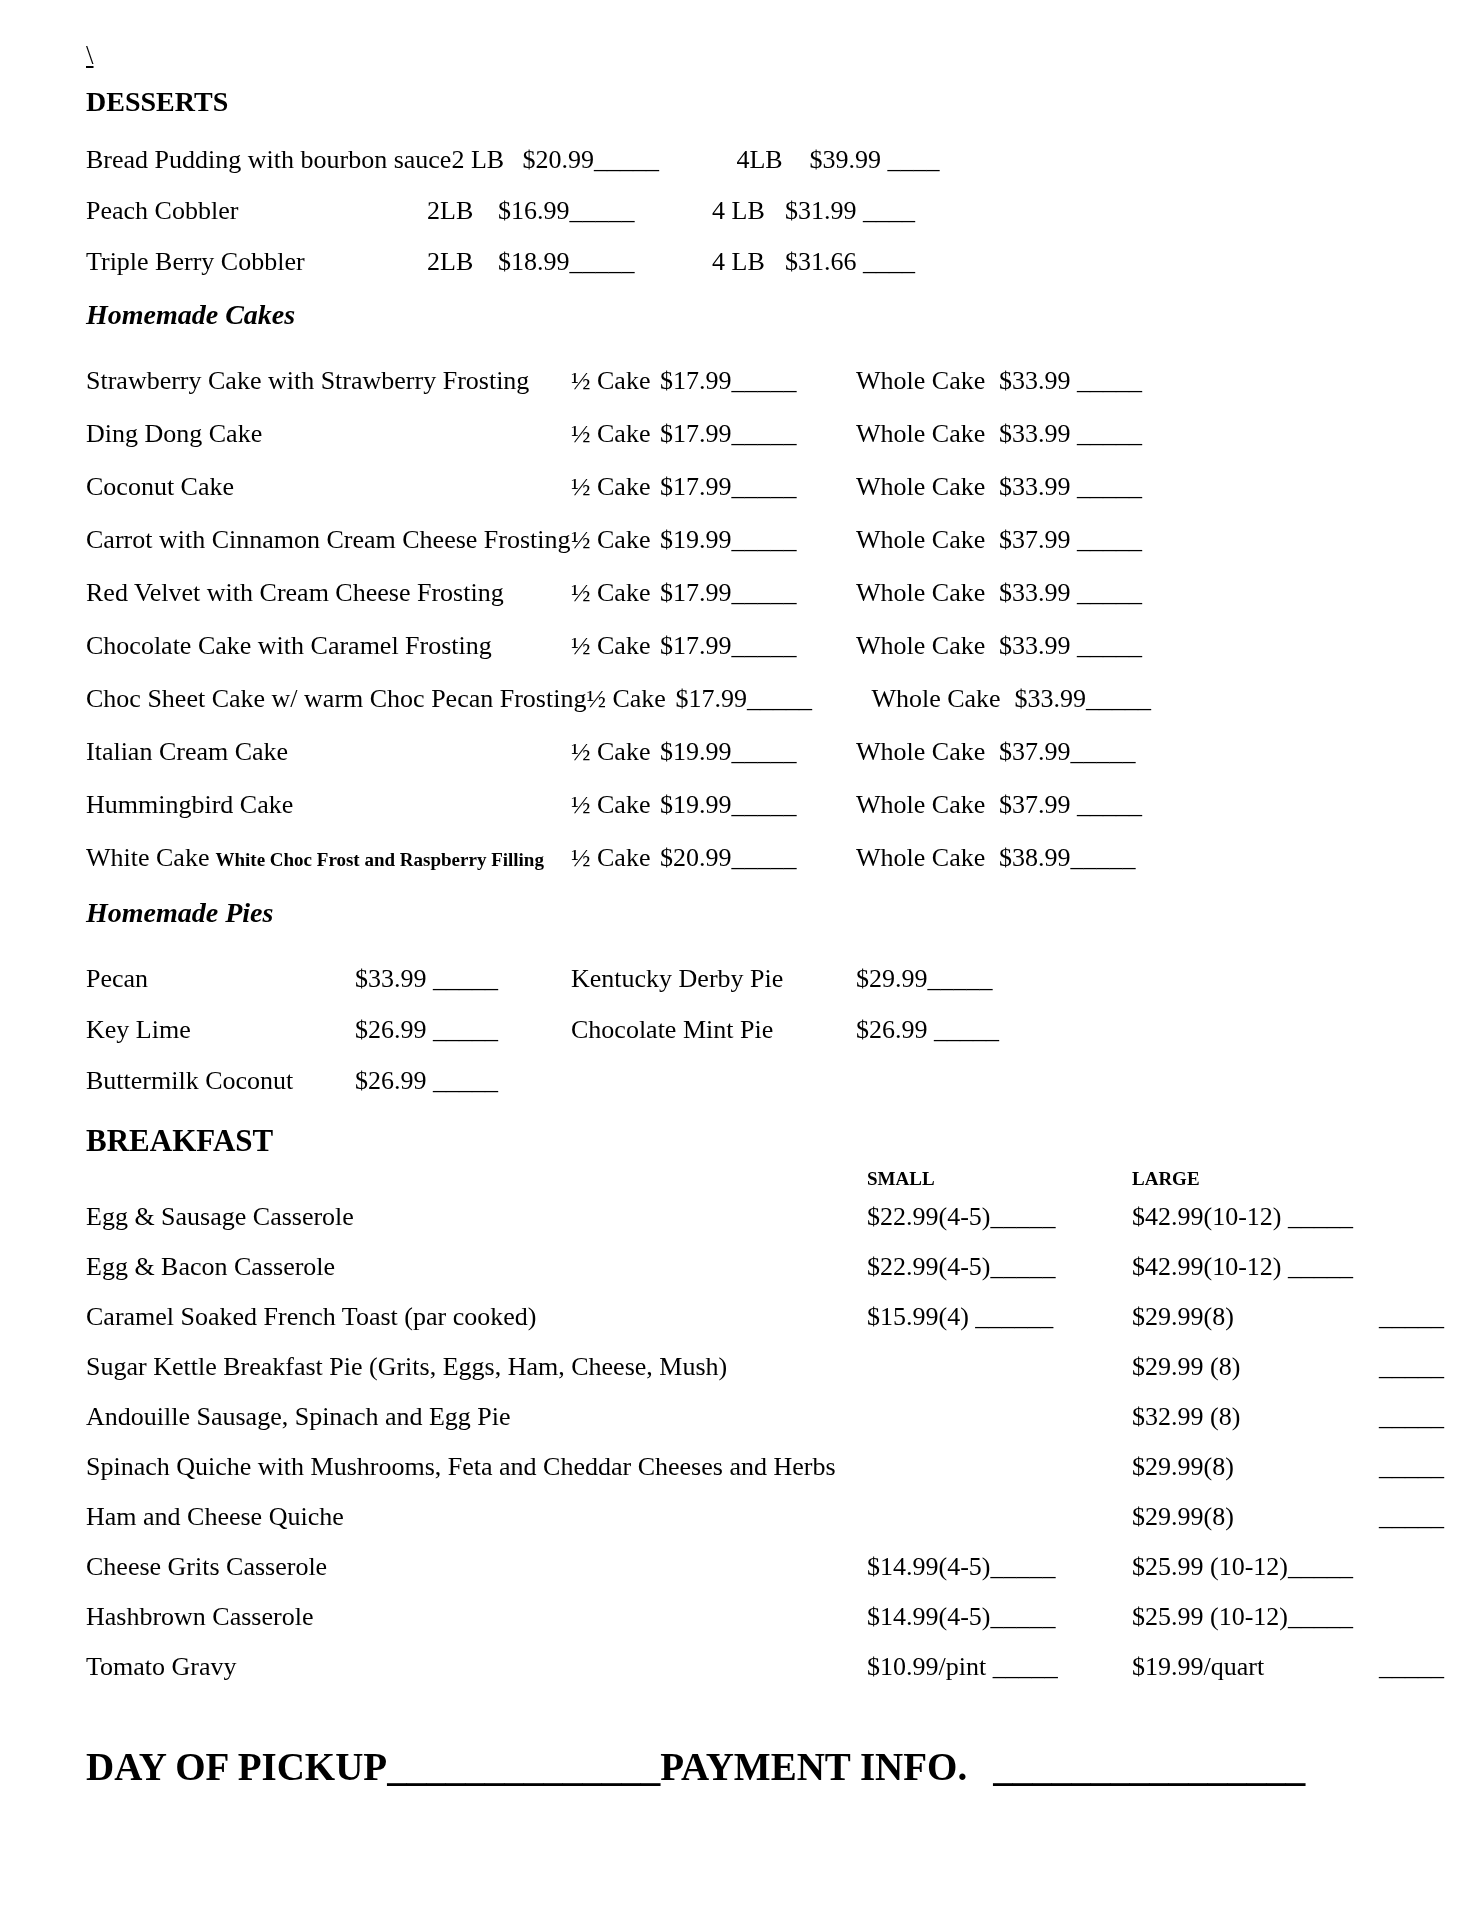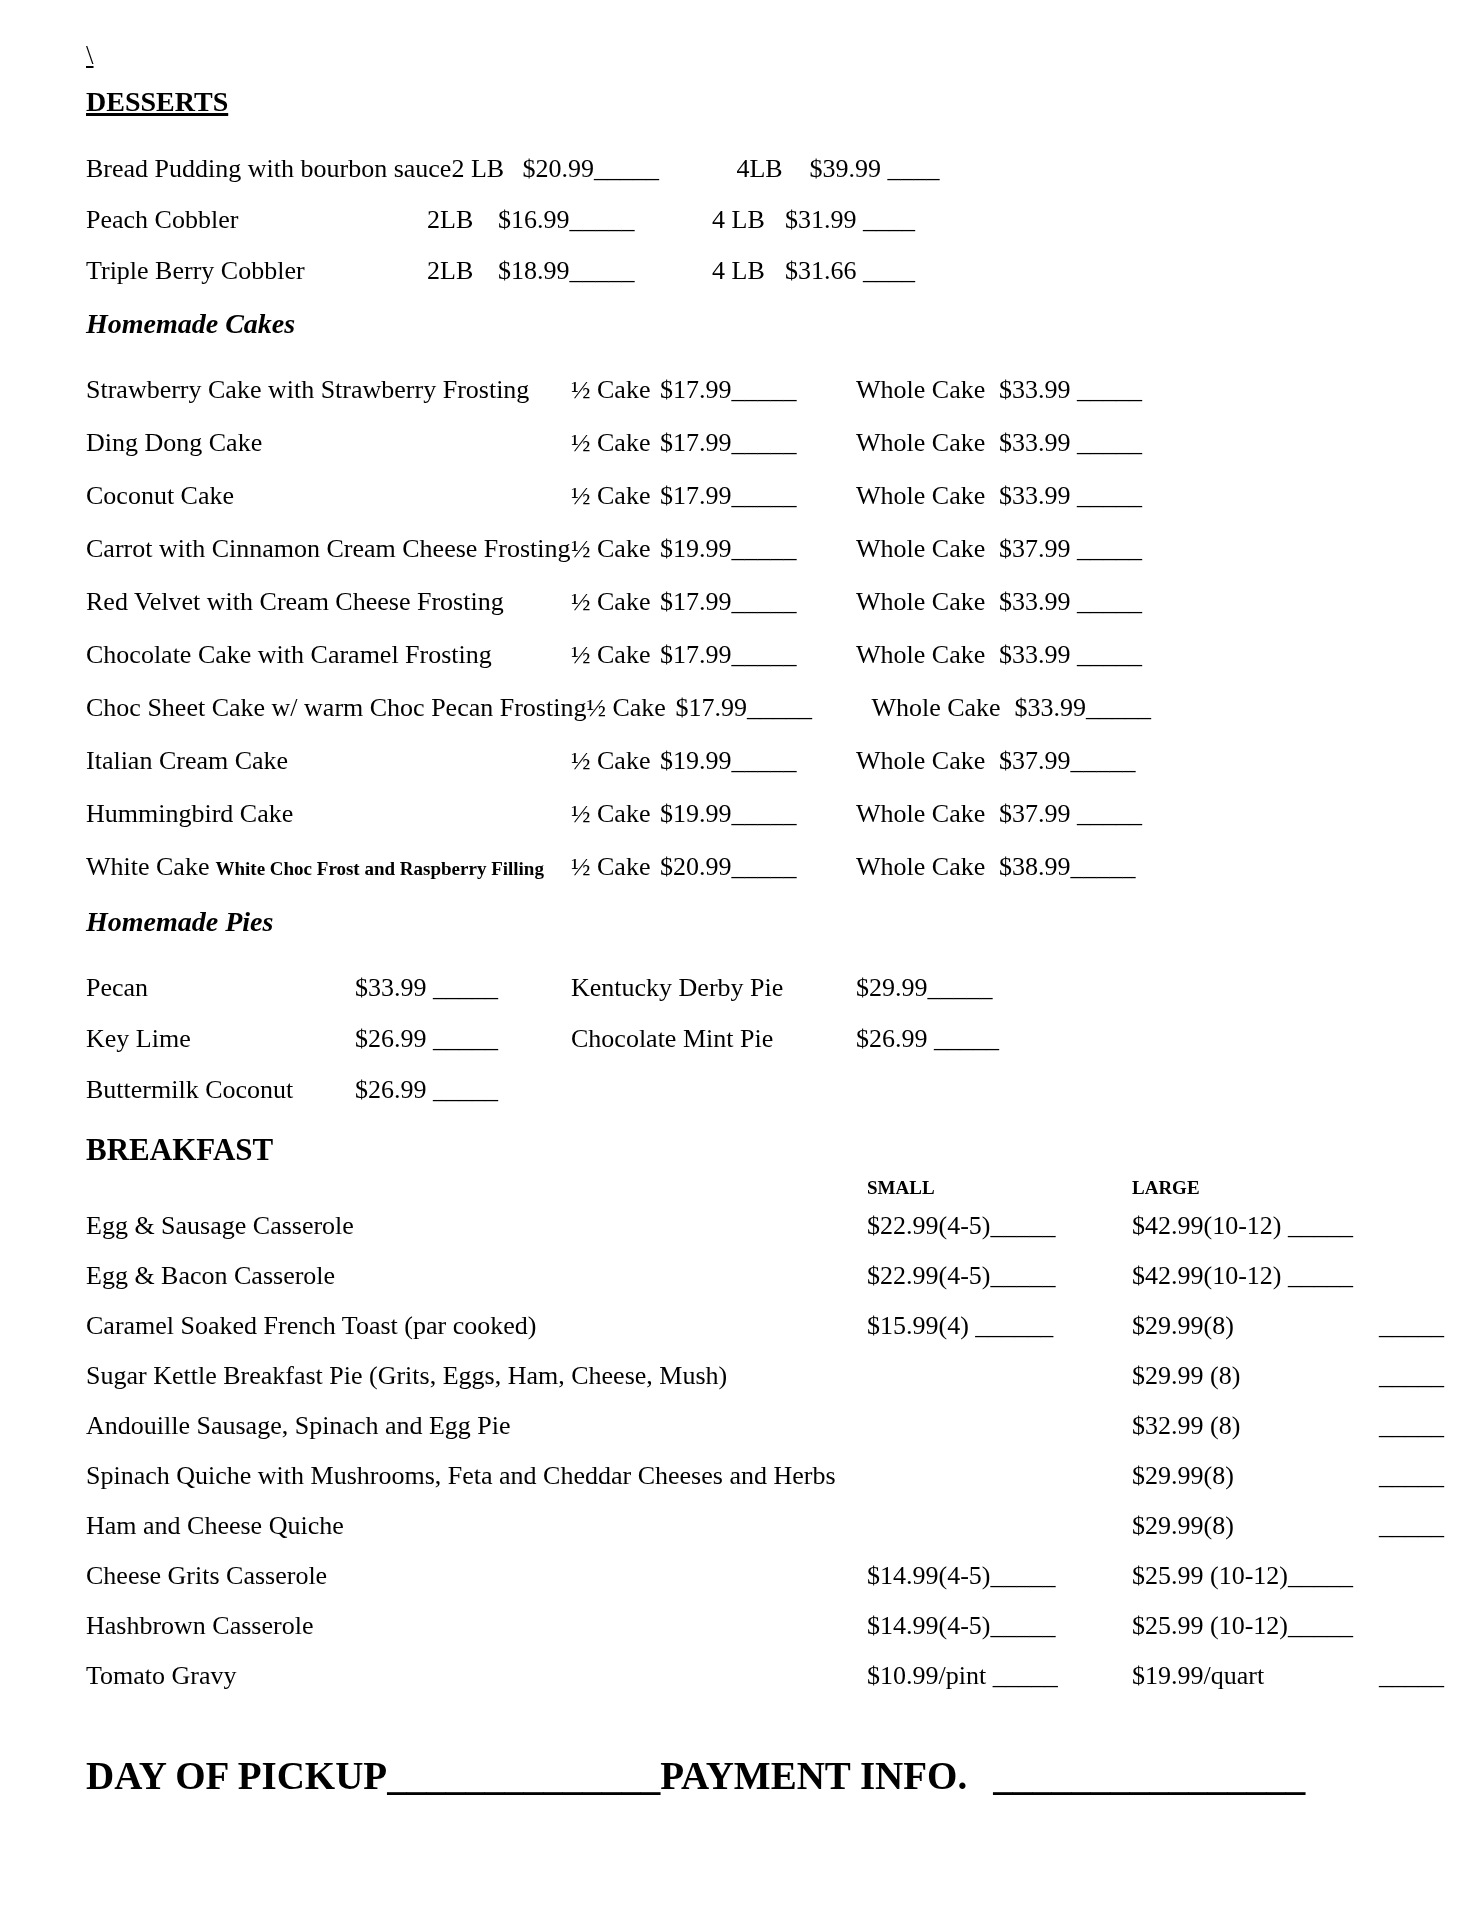--- a/index.html
+++ b/index.html
@@ -9,23 +9,23 @@
     box-sizing:border-box;
     padding:40px 40px 0 86px;
     background:#ffffff;
     color:#000;
     font-family:"Liberation Serif","DejaVu Serif",serif;
     font-size:26px;
     overflow:hidden;
   }
   .topmark{font-size:27px;line-height:30px;text-decoration:underline;}
   .sec-title{font-weight:bold;font-size:28px;line-height:36px;margin-top:14px;}
-  .sec-title.u{text-decoration:underline;text-decoration-thickness:3px;}
+  .sec-title.u{text-decoration-thickness:3px;}
   .sec-title.i{font-style:italic;}
-  .rows{margin-top:33px;}
+  .rows{margin-top:24px;}
   .rows.tight{margin-top:32px;}
   .row{display:flex;align-items:baseline;line-height:32px;margin-bottom:19px;white-space:nowrap;}
   
   .dname{flex:0 0 341px;}
   .dsize1{flex:0 0 71px;}
   .dprice1{flex:0 0 214px;}
   .dsize2{flex:0 0 73px;}
   .dprice2{flex:1;}
   
   .cname{flex:0 0 485px;}

